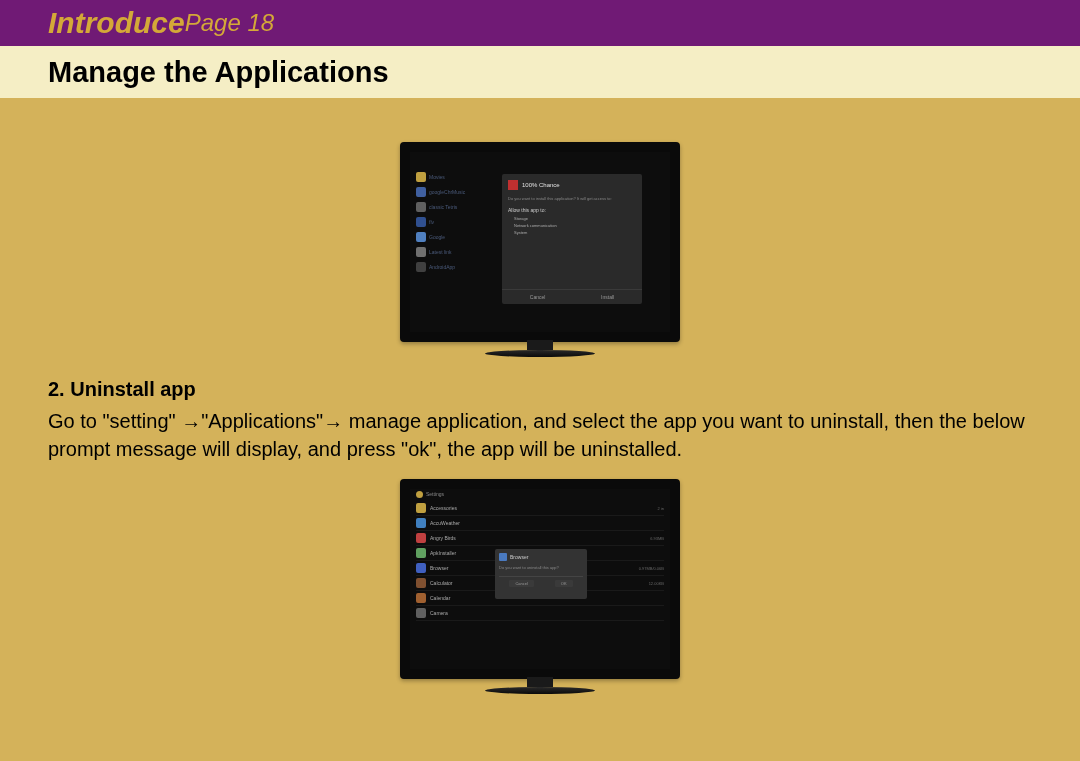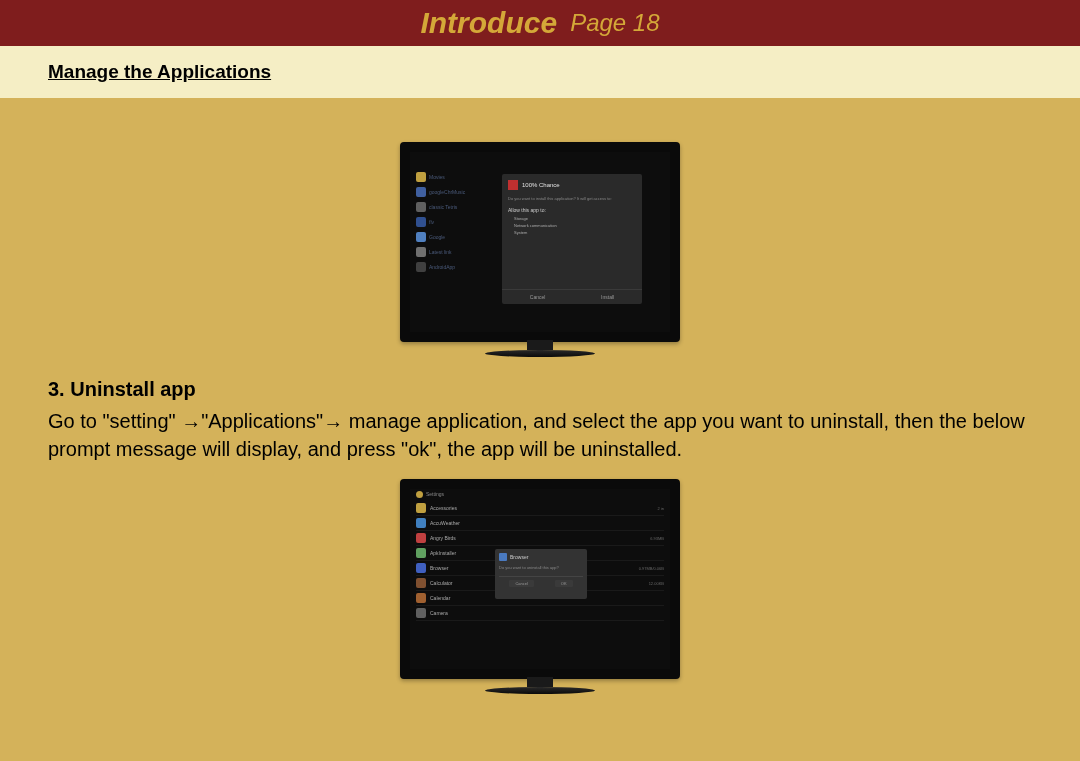--- a/index.html
+++ b/index.html
@@ -8,51 +8,49 @@
       box-sizing: border-box;
     }
     body {
       width: 1080px;
       height: 761px;
       background: #d4b25a;
       font-family: Arial, sans-serif;
       overflow: hidden;
     }
     .header-bar {
-      background: #7f1d1d;
+      background: #701a75;
       height: 46px;
       display: flex;
       align-items: center;
-      justify-content: center;
+      justify-content: flex-start;
       padding: 0 48px;
     }
     .header-title {
       color: #d4a838;
       font-size: 30px;
       font-weight: bold;
       font-style: italic;
     }
     .page-number {
       color: #d4a838;
       font-size: 24px;
       font-style: italic;
-      margin-left: 13px;
     }
     .subheader-bar {
       background: #f5eec5;
       height: 52px;
       display: flex;
       align-items: center;
       padding: 0 48px;
     }
     .subheader-title {
       color: #000000;
-      font-size: 19px;
+      font-size: 29px;
       font-weight: bold;
-      text-decoration: underline;
     }
     .content {
       padding: 28px 48px;
     }
     .instruction-text {
       color: #000000;
       font-size: 20px;
       line-height: 1.4;
       margin-bottom: 16px;
     }
@@ -342,21 +340,21 @@
           </div>
         </div>
       </div>
       <div class="tv-stand">
         <div class="tv-neck"></div>
         <div class="tv-base"></div>
       </div>
     </div>
   </div>
 
-  <div class="section-heading">3. Uninstall app</div>
+  <div class="section-heading">2. Uninstall app</div>
   <div class="instruction-text">Go to "setting" →"Applications"→ manage application, and select the app you want to uninstall, then the below prompt message will display, and press "ok", the app will be uninstalled.</div>
 
   <div class="tv-container">
     <div class="tv-frame">
       <div class="tv-screen">
         <div class="tv2-header">
           <div class="tv2-header-icon"></div>
           <span class="tv2-header-text">Settings</span>
         </div>
         <div class="tv2-list">

